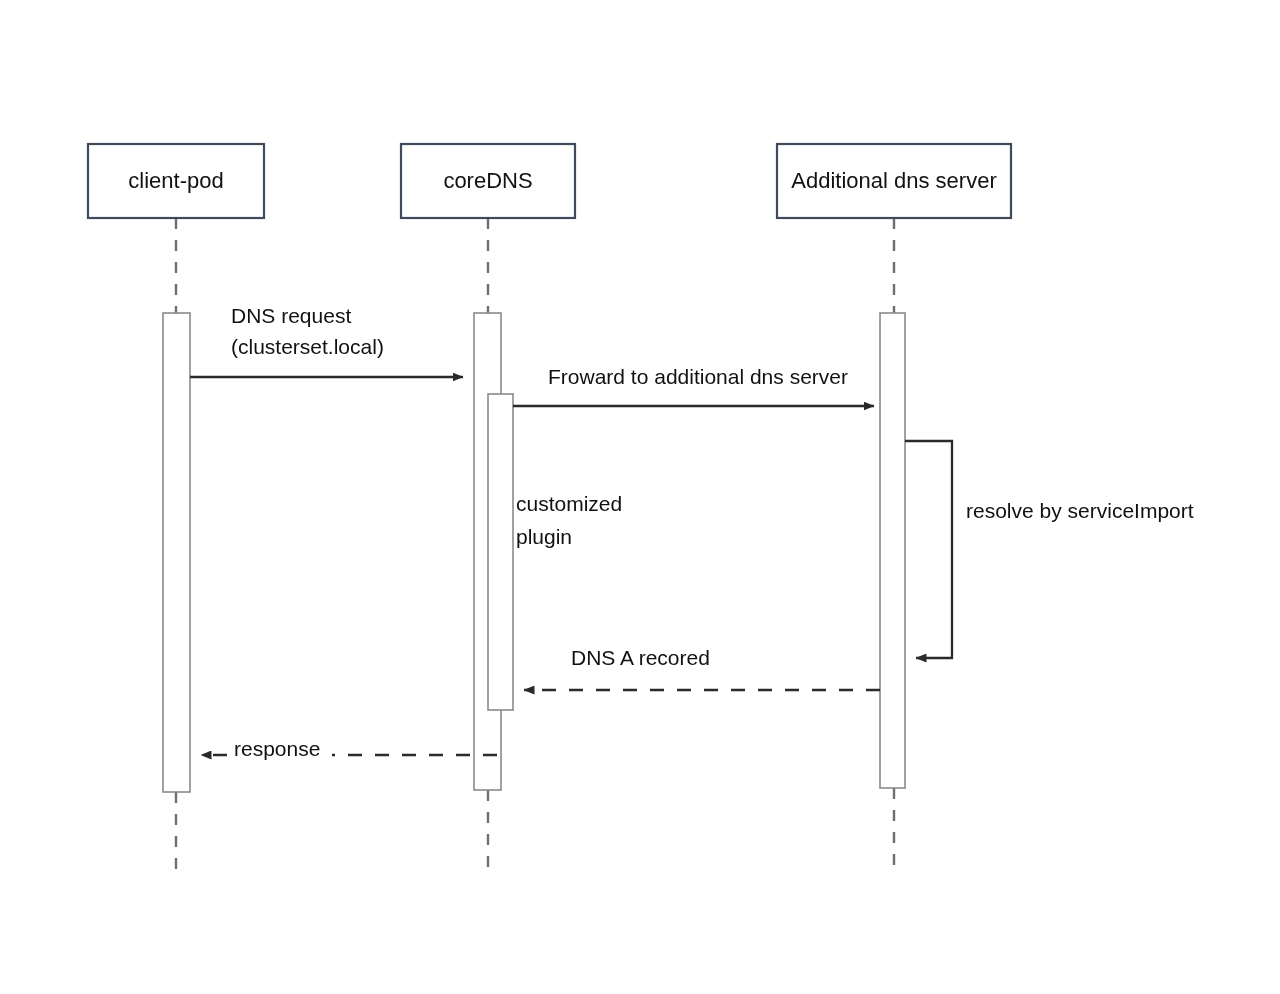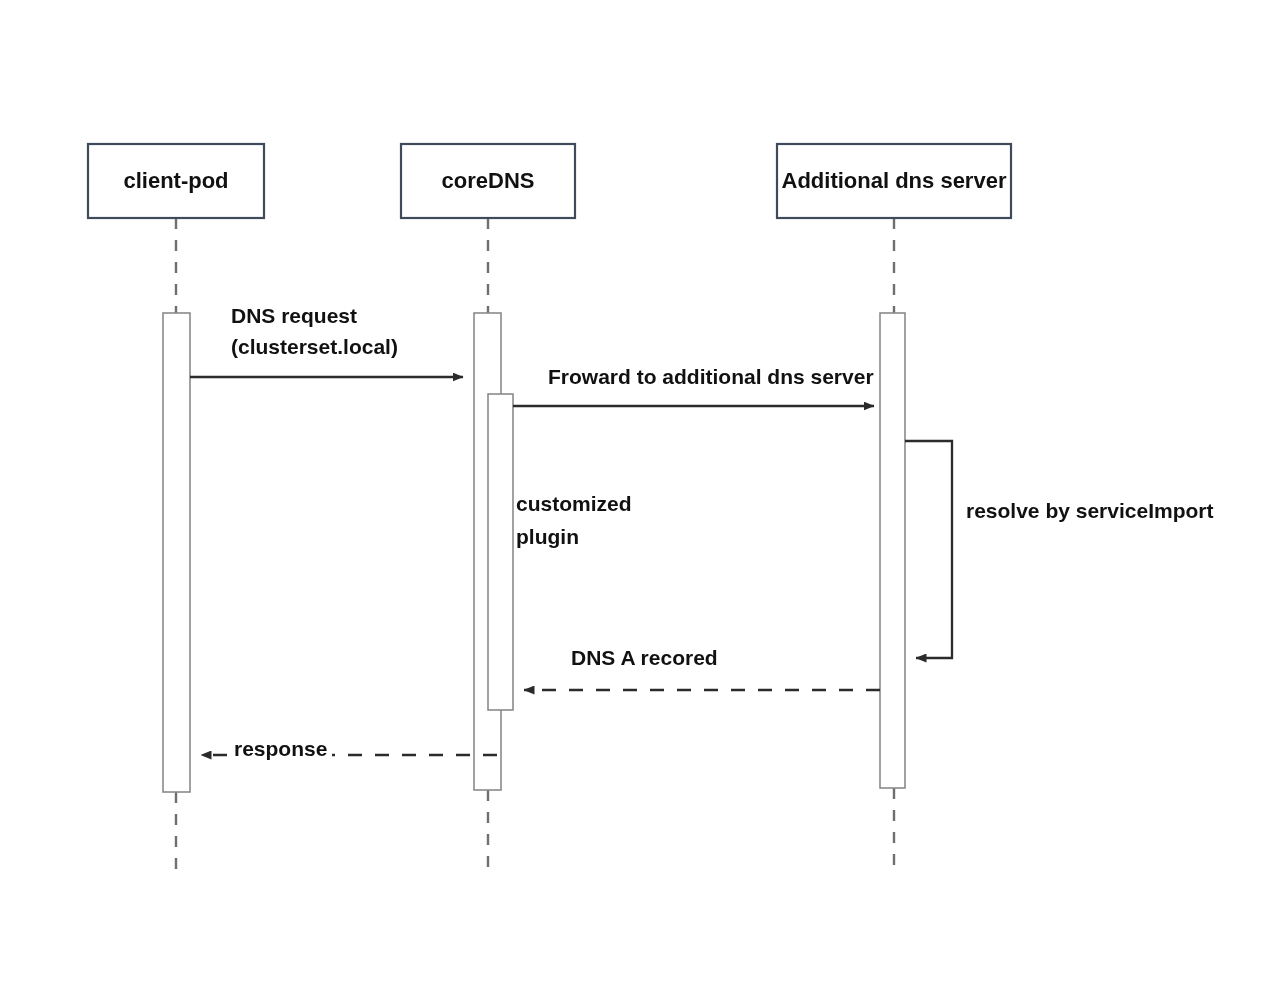--- a/index.html
+++ b/index.html
@@ -10,21 +10,20 @@
   body {
     font-family: "Liberation Sans", sans-serif;
     color: #1a1a1a;
   }
   #canvas {
     position: relative;
     width: 1280px;
     height: 872px;
     background: #ffffff;
     overflow: hidden;
-    font-weight: bold;
   }
   #diagram-svg {
     position: absolute;
     top: 0;
     left: 0;
     width: 1280px;
     height: 994px;
   }
   .participant-label {
     font-size: 22px;

